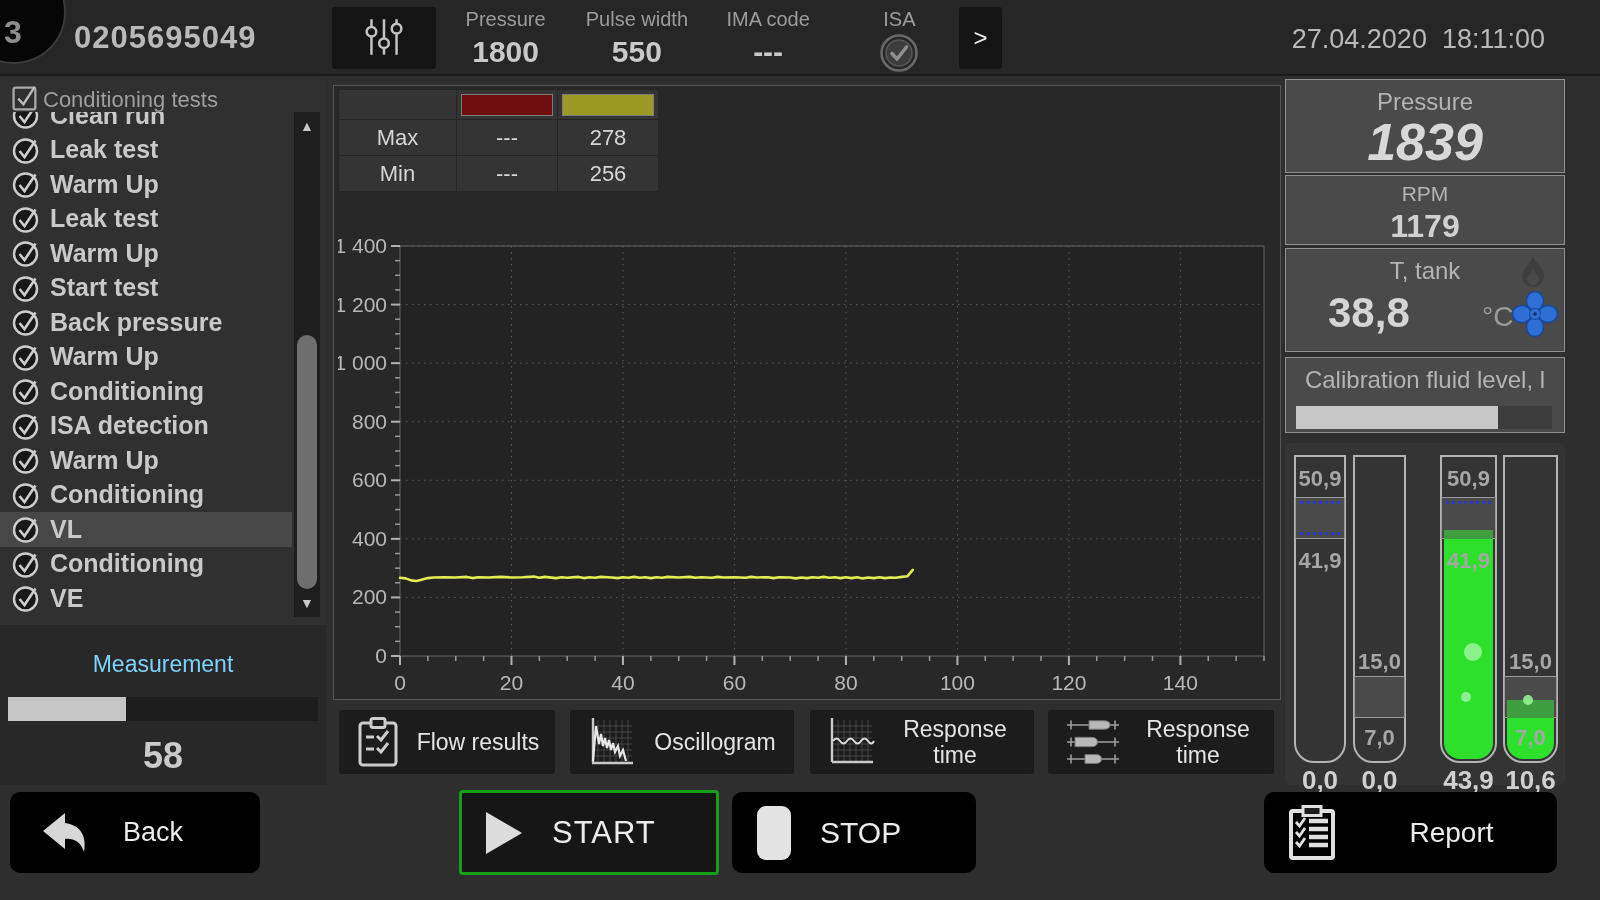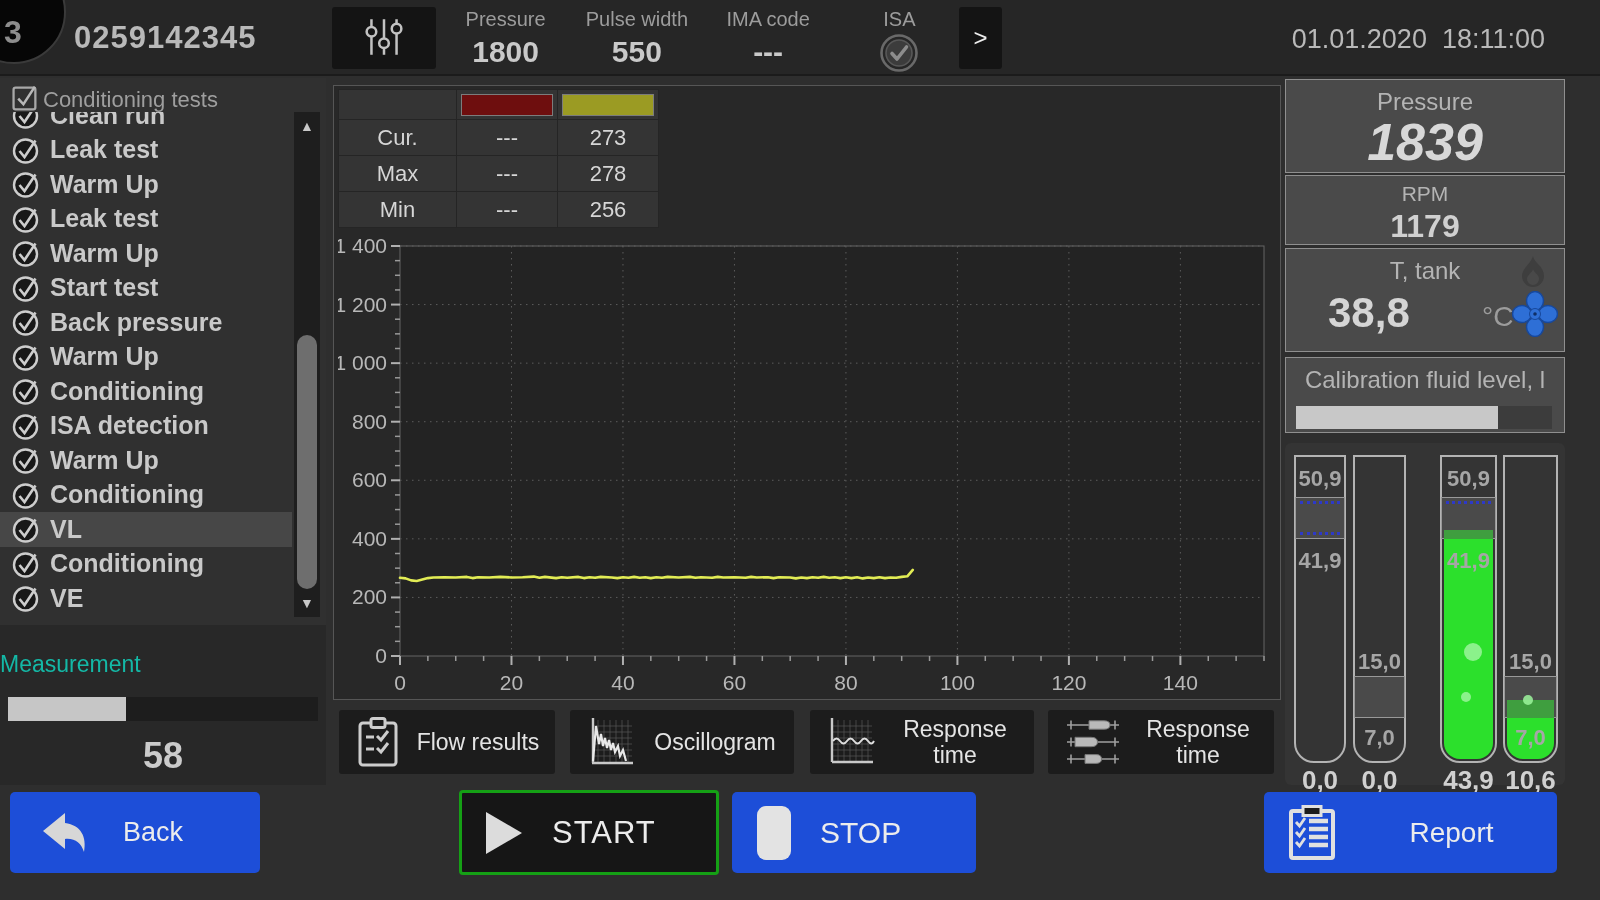--- a/index.html
+++ b/index.html
@@ -32,21 +32,21 @@
   .test-item:first-child { margin-top:-14px; }
   .test-item.selected { background:#474747; }
   .ti-icon { width:30px; height:30px; flex:none; }
   .ti-label { font-size:25px; font-weight:bold; color:#c9c9c9; white-space:nowrap; }
   .v-scrollbar { position:absolute; left:294px; top:34px; width:26px; height:505px; background:#1e1e1e; }
   .sb-btn { position:absolute; left:0; width:26px; height:28px; background:#1e1e1e; color:#c9c9c9; font-size:14px; text-align:center; line-height:28px; cursor:pointer; }
   .sb-btn.up { top:0; }
   .sb-btn.down { bottom:0; }
   .sb-thumb { position:absolute; left:3px; top:223px; width:20px; height:254px; background:#6e6e6e; border-radius:10px; cursor:grab; }
   .measurement { position:absolute; left:0; top:547px; width:326px; height:160px; background:#282828; }
-  .m-title { padding-top:26px; font-size:23px; color:#14b8a6; }
+  .m-title { text-align:center; padding-top:26px; font-size:23px; color:#7dd3fc; }
   .m-bar { position:absolute; left:8px; top:72px; width:310px; height:24px; background:#1d1d1d; }
   .m-fill { height:100%; background:#c6c6c6; }
   .m-value { position:absolute; top:110px; width:100%; text-align:center; font-size:36px; font-weight:bold; color:#cbcbcb; }
   
   .chart-panel { position:absolute; left:333px; top:85px; width:948px; height:615px; background:#282828; border:1px solid #565656; }
   .stats-table { position:absolute; left:4px; top:3px; border-collapse:collapse; }
   .stats-table th, .stats-table td { border:1px solid #252525; background:#343434; text-align:center; color:#d6d6d6; font-size:22px; }
   .stats-table td { height:36px; }
   .stats-table th { height:30px; }
   .stats-table .st-label, .stats-table .st-corner { width:118px; }
@@ -83,38 +83,38 @@
   .band { position:absolute; left:-1px; right:-1px; background:#4a4a4a; border:1px solid #999; }
   .band.dots::before, .band.dots::after { content:''; position:absolute; left:4px; right:4px; border-top:3px dotted var(--range-dots-blue); }
   .band.dots::before { top:3px; }
   .band.dots::after { bottom:3px; }
   .gcap { position:absolute; left:2px; right:2px; background:var(--gauge-green-dim); z-index:1; }
   .gfill { position:absolute; left:2px; right:2px; bottom:2px; background:var(--gauge-green); border-radius:0 0 16px 16px; z-index:1; }
   .bubble { position:absolute; background:#9cf59c; border-radius:50%; transform:translate(-50%,-50%); z-index:2; opacity:.85; }
   .g-label { position:absolute; width:100%; text-align:center; font-size:22px; font-weight:bold; color:#a6a6a6; z-index:3; }
   .g-value { position:absolute; top:322px; width:100%; text-align:center; font-size:26px; font-weight:bold; color:#d0d0d0; }
   
-  .bb-btn { position:absolute; background:#1d4ed8; border:none; border-radius:5px; display:flex; align-items:center; color:#ececec; cursor:pointer; font-family:"Liberation Sans", sans-serif; }
+  .bb-btn { position:absolute; background:#000000; border:none; border-radius:10px; display:flex; align-items:center; color:#ececec; cursor:pointer; font-family:"Liberation Sans", sans-serif; }
   .bb-btn .bb-icon { display:flex; align-items:center; }
   .bb-back { left:10px; top:792px; width:250px; height:81px; padding-left:25px; gap:30px; font-size:27px; }
   .bb-start { left:459px; top:790px; width:260px; height:85px; padding-left:22px; gap:28px; font-size:31px; letter-spacing:1px; border:3px solid var(--accent-green); border-radius:4px; background:#161616; }
   .bb-stop { left:732px; top:792px; width:244px; height:81px; padding-left:24px; gap:28px; font-size:30px; }
   .bb-report { left:1264px; top:792px; width:293px; height:81px; padding-left:22px; gap:8px; font-size:28px; }
   .bb-report .bb-label { flex:1; text-align:center; }
 </style>
 </head>
 <body>
 
 <div id="app">
 
   <header class="topbar">
     <div class="corner-badge">
         <span>3</span>
       </div>
-    <div class="serial">0259142345</div>
+    <div class="serial">0205695049</div>
     <button class="sliders-btn">
         <span><svg width="46" height="46" viewBox="0 0 44 44" fill="none" stroke="#c2c2c2" stroke-width="2.4">
             <line x1="10" y1="5" x2="10" y2="39"></line>
             <line x1="22" y1="5" x2="22" y2="39"></line>
             <line x1="34" y1="5" x2="34" y2="39"></line>
             <circle cx="10" cy="17" r="4.6" fill="#141414"></circle>
             <circle cx="22" cy="28" r="4.6" fill="#141414"></circle>
             <circle cx="34" cy="14" r="4.6" fill="#141414"></circle>
           </svg></span>
       </button>
@@ -134,21 +134,21 @@
         <div class="param">
           <div class="p-label">ISA</div>
           <div class="p-icon"><svg width="40" height="40" viewBox="0 0 40 40" fill="none">
               <circle cx="20" cy="20" r="17.5" stroke="#696969" stroke-width="2.6"></circle>
               <circle cx="20" cy="20" r="13" stroke="#585858" stroke-width="1.6" fill="#3c3c3c"></circle>
               <path d="M13 20.5 L18 26 L27.5 14" stroke="#8d8d8d" stroke-width="3.6" stroke-linecap="round" stroke-linejoin="round"></path>
             </svg></div>
         </div>
       </div>
     <button class="expand-btn">&gt;</button>
-    <div class="datetime">01.01.2020  18:11:00</div>
+    <div class="datetime">27.04.2020  18:11:00</div>
   </header>
 
   <aside class="sidebar">
     <div class="side-header">
       <span><svg width="27" height="27" viewBox="0 0 26 26" fill="none">
             <rect x="1.5" y="3.5" width="21" height="21" rx="2" stroke="#a8a8a8" stroke-width="2.2"></rect>
             <path d="M6 14 L11 19.5 L22 2.5" stroke="#b8b8b8" stroke-width="2.4"></path>
           </svg></span>
       <span class="side-title">Conditioning tests</span>
     </div>
@@ -280,25 +280,20 @@
             <th class="st-corner"></th>
             <th>
               <div class="swatch" style="background:#6e0e0e"></div>
             </th>
             <th>
               <div class="swatch" style="background:#9b9b23"></div>
             </th>
           </tr>
         </thead>
       <tbody id="stats-body">
-          <tr>
-            <td class="st-label">Cur.</td>
-            <td>---</td>
-            <td>273</td>
-          </tr>
           <tr>
             <td class="st-label">Max</td>
             <td>---</td>
             <td>278</td>
           </tr>
           <tr>
             <td class="st-label">Min</td>
             <td>---</td>
             <td>256</td>
           </tr>

